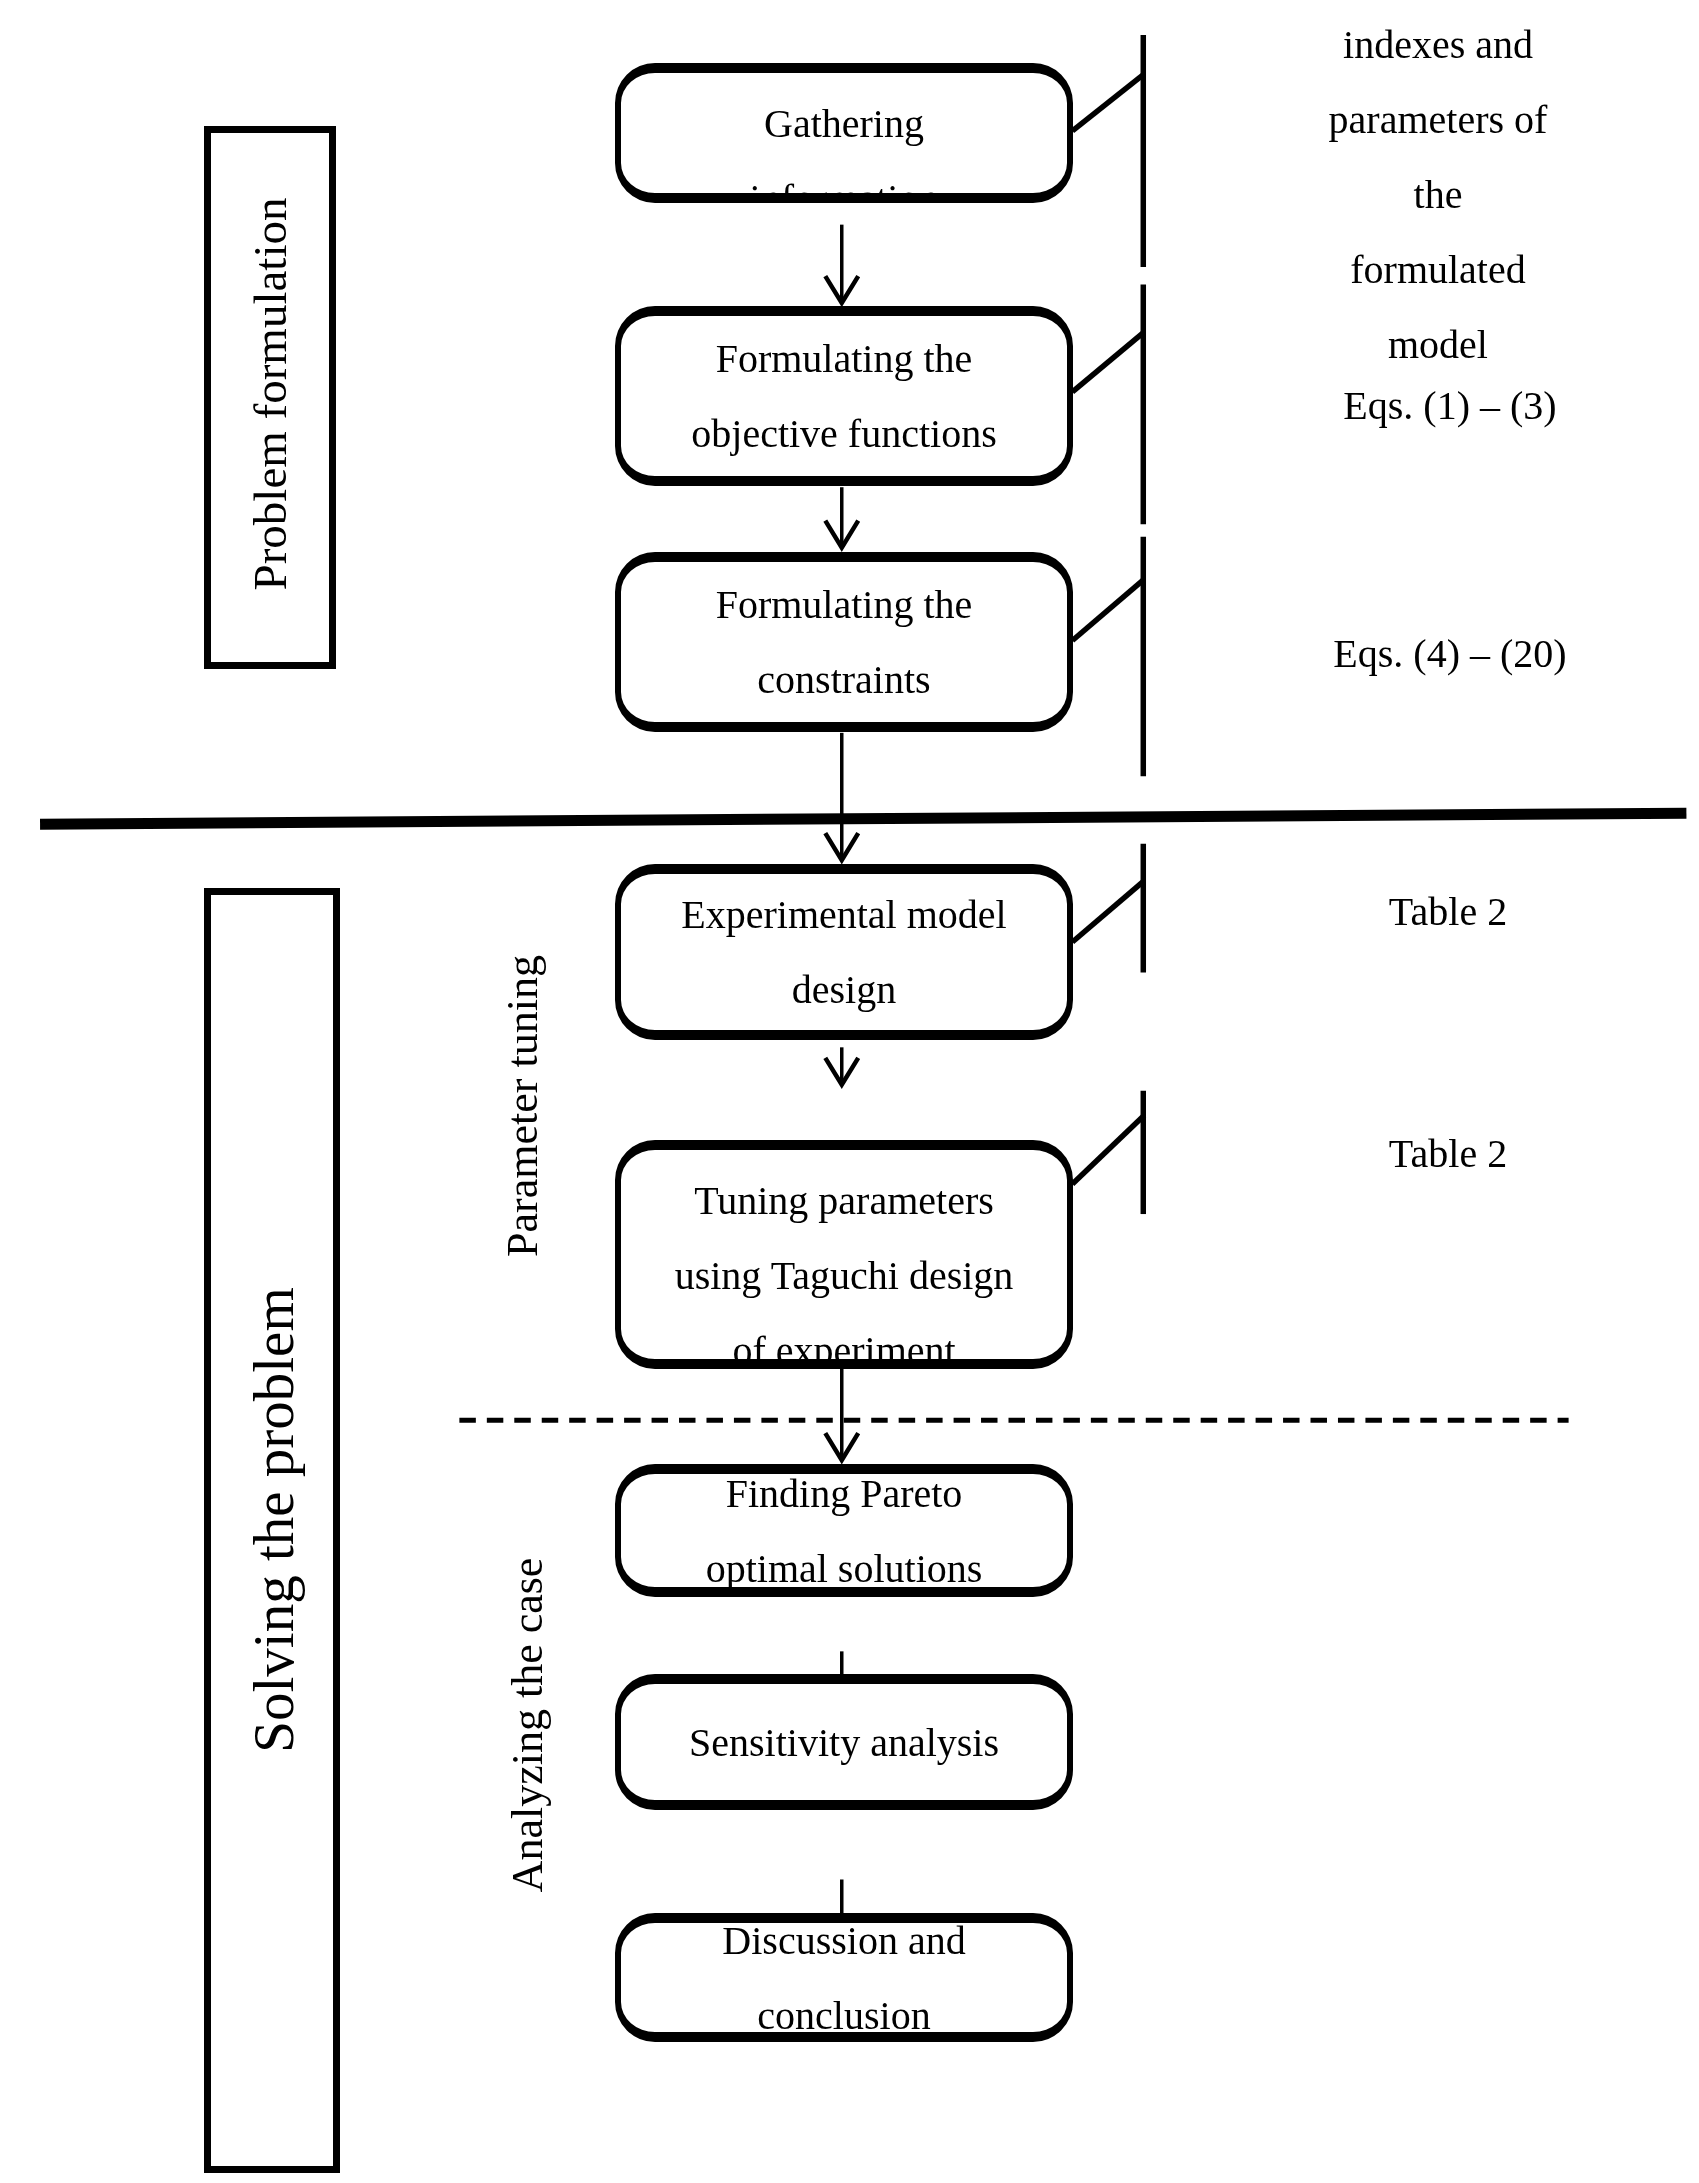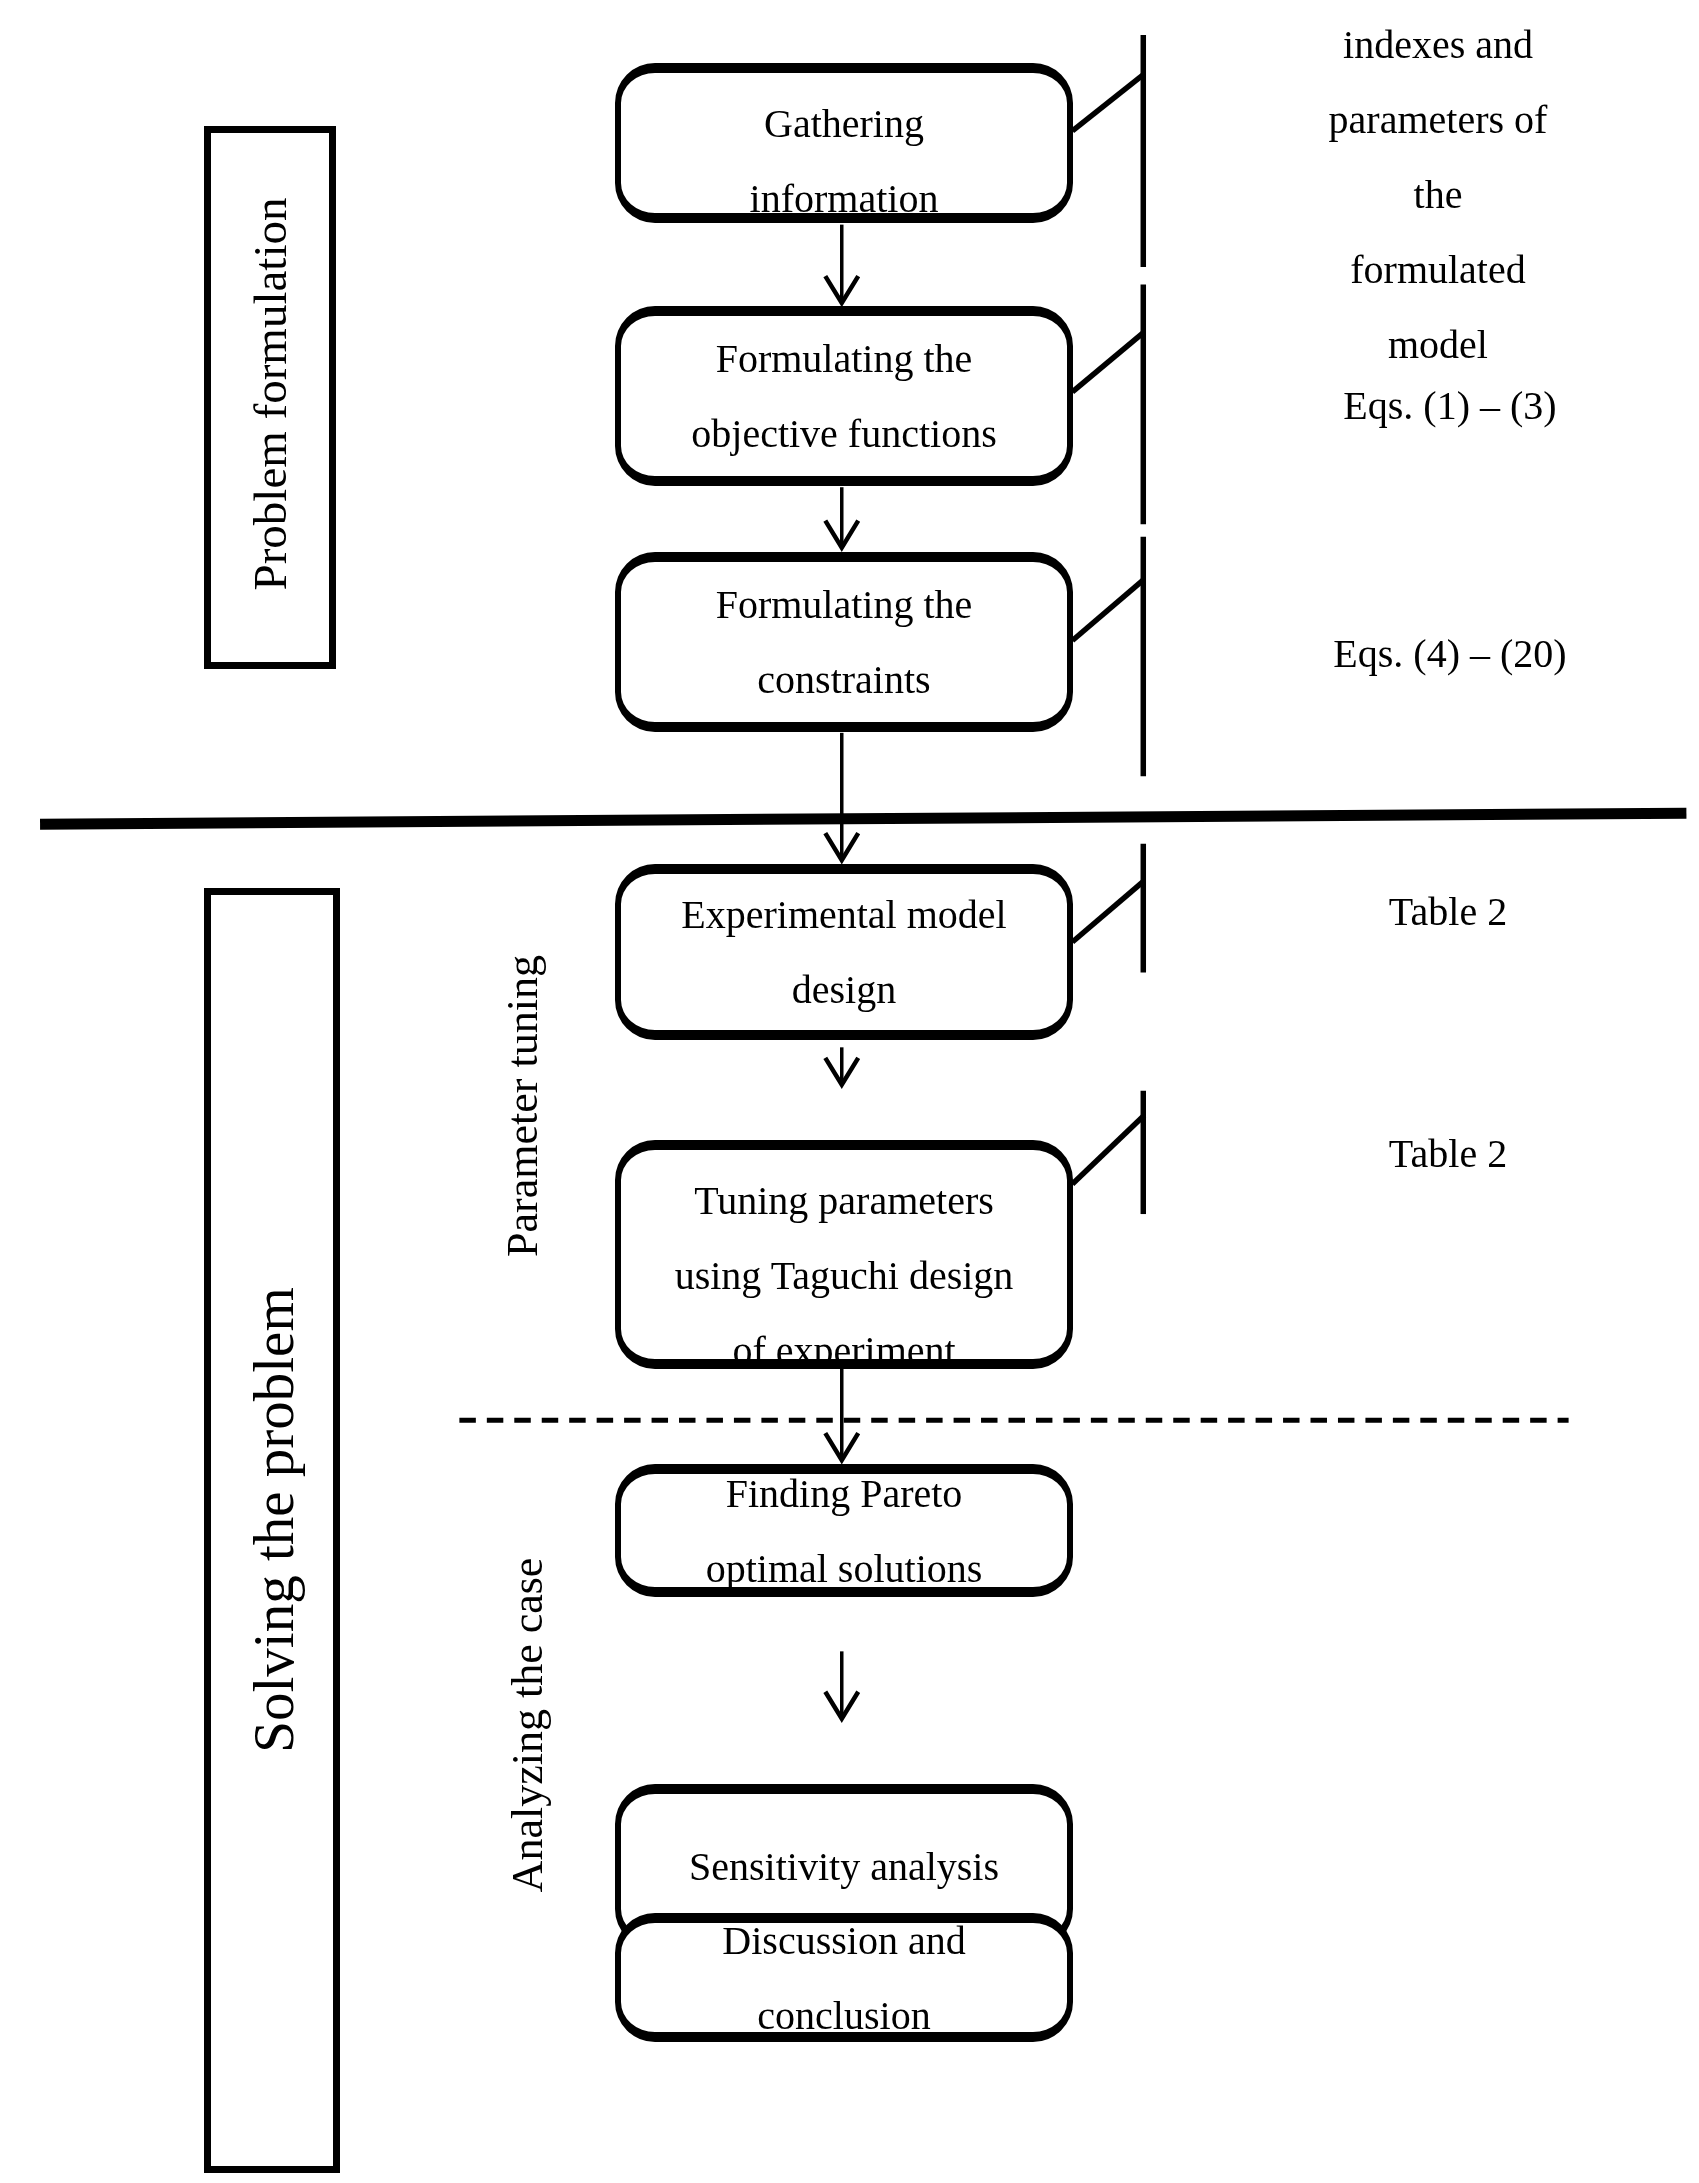--- a/index.html
+++ b/index.html
@@ -128,34 +128,34 @@
   </svg>
 
   <div class="sec-box" style="left:204px; top:126px; width:132px; height:543px;"></div>
   <div class="sec-box" style="left:204px; top:888px; width:136px; height:1285px;"></div>
 
   <div class="vtext sec-label-pf" style="left:270px; top:394px;">Problem formulation</div>
   <div class="vtext sec-label-sp" style="left:273px; top:1520px;">Solving the problem</div>
   <div class="vtext sub-label" style="left:522px; top:1106px;">Parameter tuning</div>
   <div class="vtext sub-label" style="left:527px; top:1725px;">Analyzing the case</div>
 
-  <div class="pbox top-anchored" style="top:63px; height:160px;">Gathering
+  <div class="pbox top-anchored" style="top:63px; height:140px;">Gathering
 information</div>
   <div class="pbox" style="top:306px; height:180px;">Formulating the
 objective functions</div>
   <div class="pbox" style="top:552px; height:180px;">Formulating the
 constraints</div>
   <div class="pbox" style="top:864px; height:176px;">Experimental model
 design</div>
   <div class="pbox top-anchored" style="top:1140px; height:229px;">Tuning parameters
 using Taguchi design
 of experiment</div>
   <div class="pbox" style="top:1464px; height:133px;">Finding Pareto
 optimal solutions</div>
-  <div class="pbox" style="top:1784px; height:165px;">Sensitivity analysis</div>
+  <div class="pbox" style="top:1674px; height:136px;">Sensitivity analysis</div>
   <div class="pbox" style="top:1913px; height:129px;">Discussion and
 conclusion</div>
 
   <div class="annot" style="left:1438px; top:157px;">According to indexes and
 parameters of the
 formulated model</div>
   <div class="annot" style="left:1450px; top:405px;">Eqs. (1) – (3)</div>
   <div class="annot" style="left:1450px; top:653px;">Eqs. (4) – (20)</div>
   <div class="annot" style="left:1448px; top:911px;">Table 2</div>
   <div class="annot" style="left:1448px; top:1153px;">Table 2</div>

